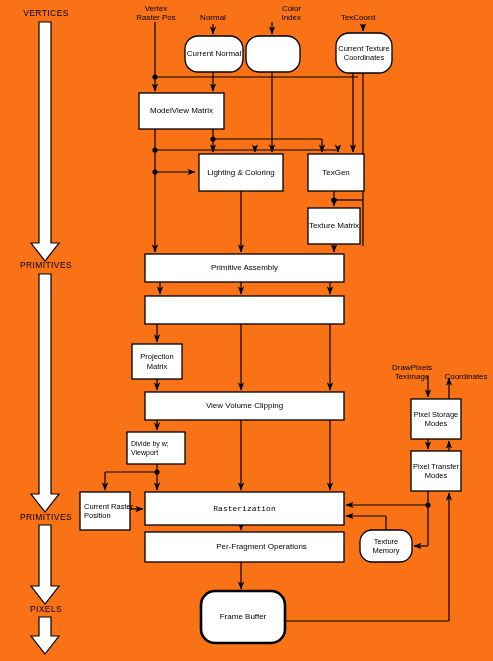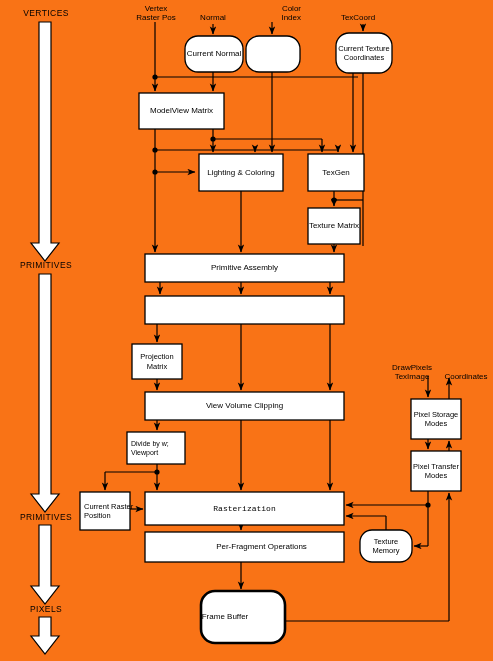--- a/index.html
+++ b/index.html
@@ -171,21 +171,21 @@
   <div class="boxlbl" style="left:132px;top:344px;width:50px;height:35px;font-size:7.5px;">Projection
 Matrix</div>
   <div class="boxlbl" style="left:145px;top:392px;width:199px;height:28px;text-align:center;">View Volume Clipping</div>
   <div class="boxlbl" style="left:131px;top:432px;width:58px;height:32px;font-size:7px;line-height:9px;justify-content:flex-start;text-align:left;">Divide by w;
 Viewport</div>
   <div class="boxlbl" style="left:84px;top:492px;width:50px;height:38px;font-size:7.5px;line-height:9px;justify-content:flex-start;text-align:left;">Current
 Raster
 Position</div>
   <div class="boxlbl" style="left:145px;top:492px;width:199px;height:33px;font-family:Liberation Mono, monospace;">Rasterization</div>
   <div class="boxlbl" style="left:145px;top:532px;width:199px;height:30px;margin-left:17px;">Per-Fragment Operations</div>
-  <div class="boxlbl" style="left:183px;top:591px;width:84px;height:52px;">Frame Buffer</div>
+  <div class="boxlbl" style="left:201px;top:591px;width:84px;height:52px;">Frame Buffer</div>
   <div class="boxlbl" style="left:411px;top:399px;width:50px;height:40px;font-size:7.5px;line-height:9px;">Pixel
 Storage
 Modes</div>
   <div class="boxlbl" style="left:411px;top:451px;width:50px;height:40px;font-size:7.5px;line-height:9px;">Pixel
 Transfer
 Modes</div>
   <div class="boxlbl" style="left:360px;top:530px;width:52px;height:32px;font-size:7.5px;line-height:9px;">Texture
 Memory</div>
 
 </div>

